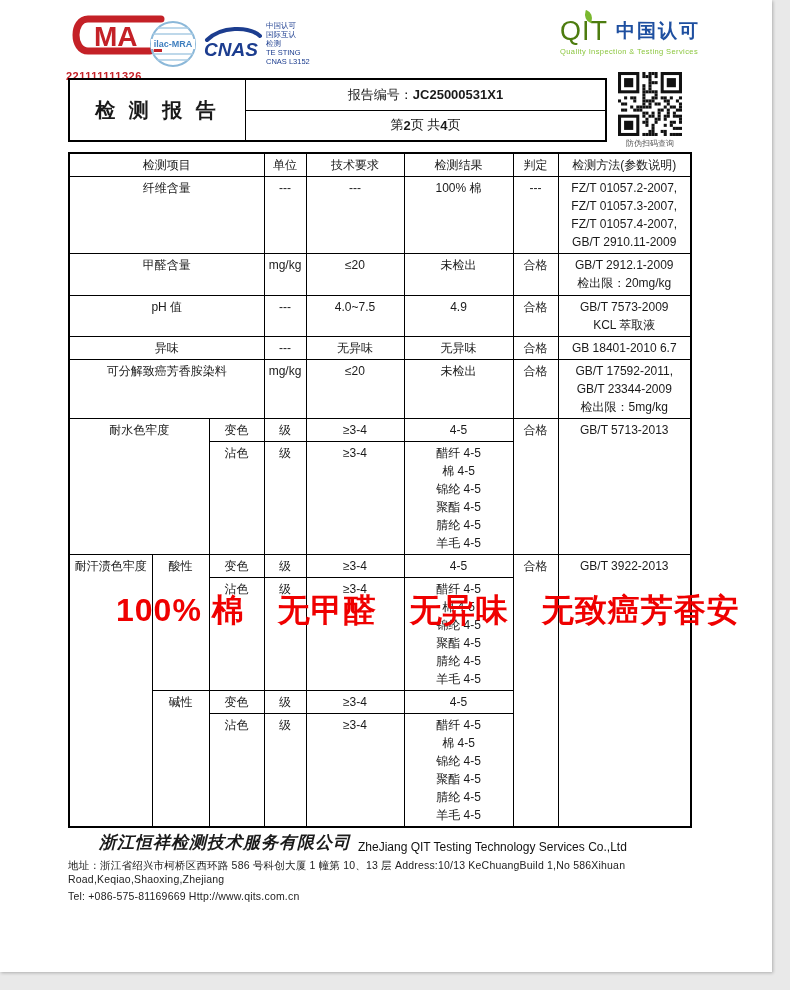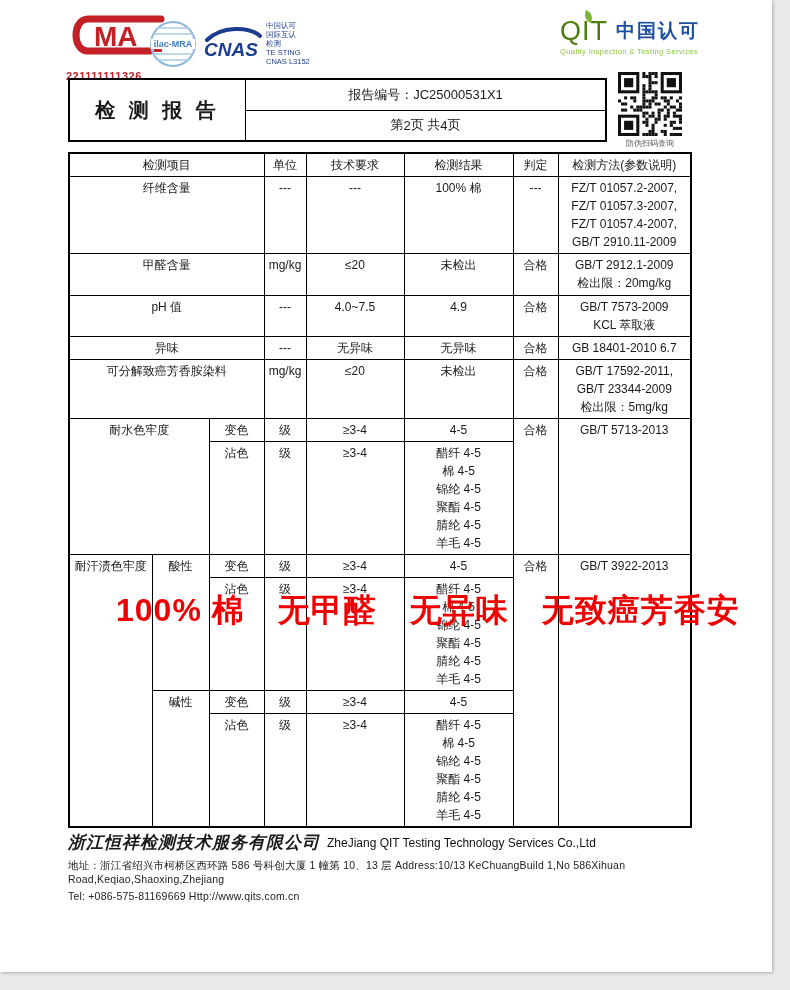--- a/index.html
+++ b/index.html
@@ -19,42 +19,42 @@
   .qit-leaf { position:absolute; left:24px; top:-7px; width:9px; height:11px; background:#7ab82f; border-radius:0 90% 0 90%; transform:rotate(18deg); }
   .qit-cn { font-size:19px; font-weight:bold; color:#1e4fa0; margin-left:8px; letter-spacing:2px; }
   .qit-tagline { font-size:7.5px; color:#8cc63f; margin-top:3px; letter-spacing:.4px; }
 
   
   .hdr-box { position:absolute; left:68px; top:78px; width:539px; height:64px; border:2px solid #000; display:flex; }
   .hdr-title { width:176px; border-right:1px solid #000; display:flex; align-items:center; justify-content:center; font-size:20px; font-weight:bold; letter-spacing:4px; }
   .hdr-right { flex:1; display:flex; flex-direction:column; }
   .hdr-cell { flex:1; display:flex; align-items:center; justify-content:center; font-size:13px; }
   .hdr-cell.top { border-bottom:1px solid #000; }
-  .b { font-weight:normal; }
+  .b { font-weight:bold; }
 
   
   .qr-wrap { position:absolute; left:612px; top:72px; width:76px; text-align:center; }
   .qr-wrap svg { display:block; margin:0 auto; }
   .qr-cap { font-size:8px; color:#555; margin-top:2px; white-space:nowrap; }
 
   
   table.rpt { position:absolute; left:68px; top:152px; width:622px; border-collapse:collapse; table-layout:fixed; font-size:12px; line-height:18px; }
   table.rpt td { border:1px solid #000; vertical-align:top; padding:2px 3px; text-align:center; overflow:hidden; }
   table.rpt { border:2px solid #000; }
   td.left { text-align:left; padding-left:6px; }
   .preline { white-space:pre-line; }
   tr.h20{height:20px} tr.h73{height:73px} tr.h42{height:42px} tr.h41{height:41px}
   tr.h22{height:22px} tr.h58{height:58px} tr.h110{height:110px} tr.h23{height:23px} tr.h113{height:113px}
 
   
   .watermark { position:absolute; left:72px; top:589px; font-size:32px; font-weight:bold; color:#ef0000; white-space:nowrap; letter-spacing:1px; z-index:5;margin-left:44px; }
 
   
   .footer { position:absolute; left:68px; top:831px; width:640px; }
-  .f-company { display:flex; align-items:center; }
+  .f-company { display:flex; align-items:flex-end;margin-left:31px; }
   .f-cn { font-family:"DejaVu Serif","Liberation Serif",serif; font-style:italic; font-weight:bold; font-size:17px; letter-spacing:1px; }
   .f-en { font-size:12px; margin-left:7px; color:#111; }
   .f-line { font-size:10.5px; color:#222; margin-top:5px; letter-spacing:.2px; }
 </style>
 </head>
 <body>
 
 <div class="page">
 
   <div class="cma">

